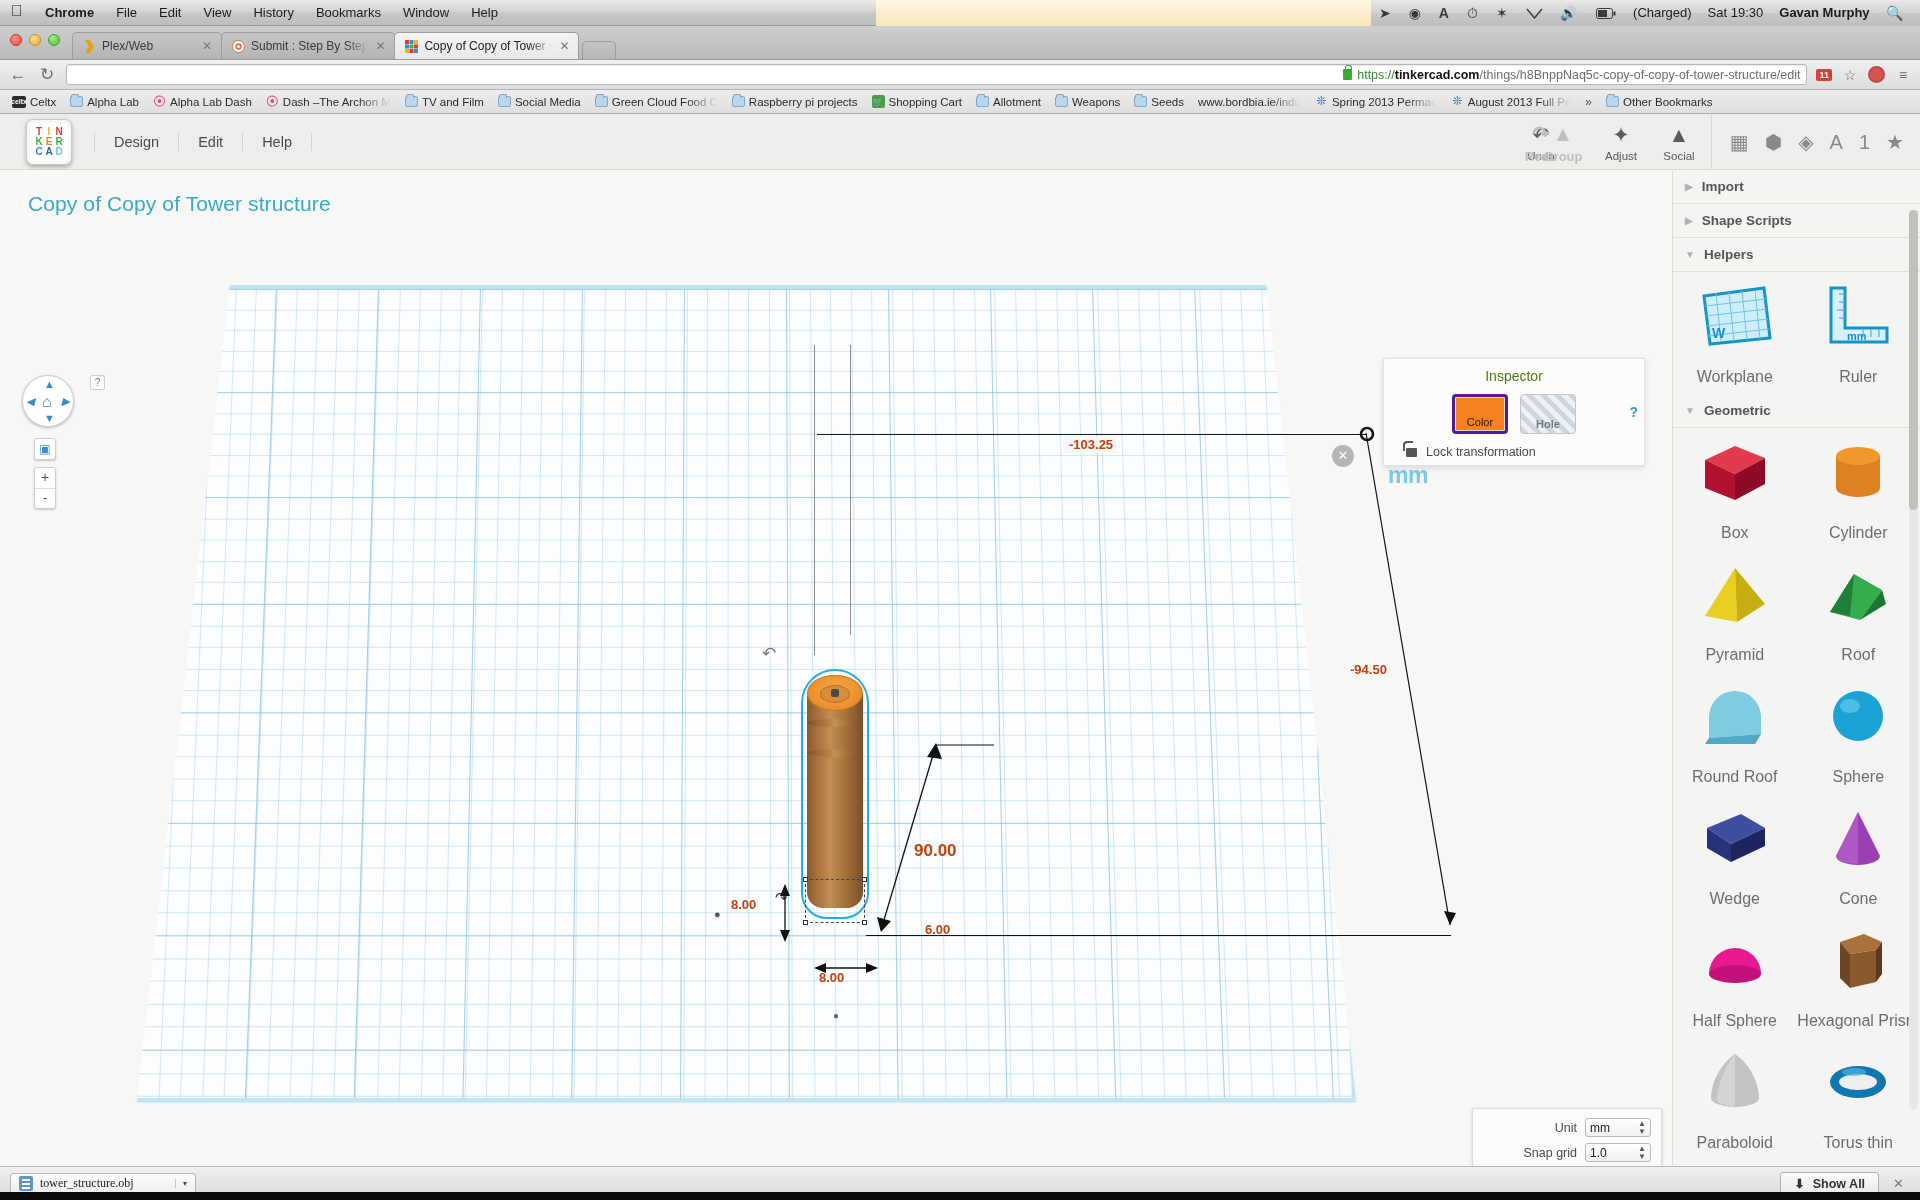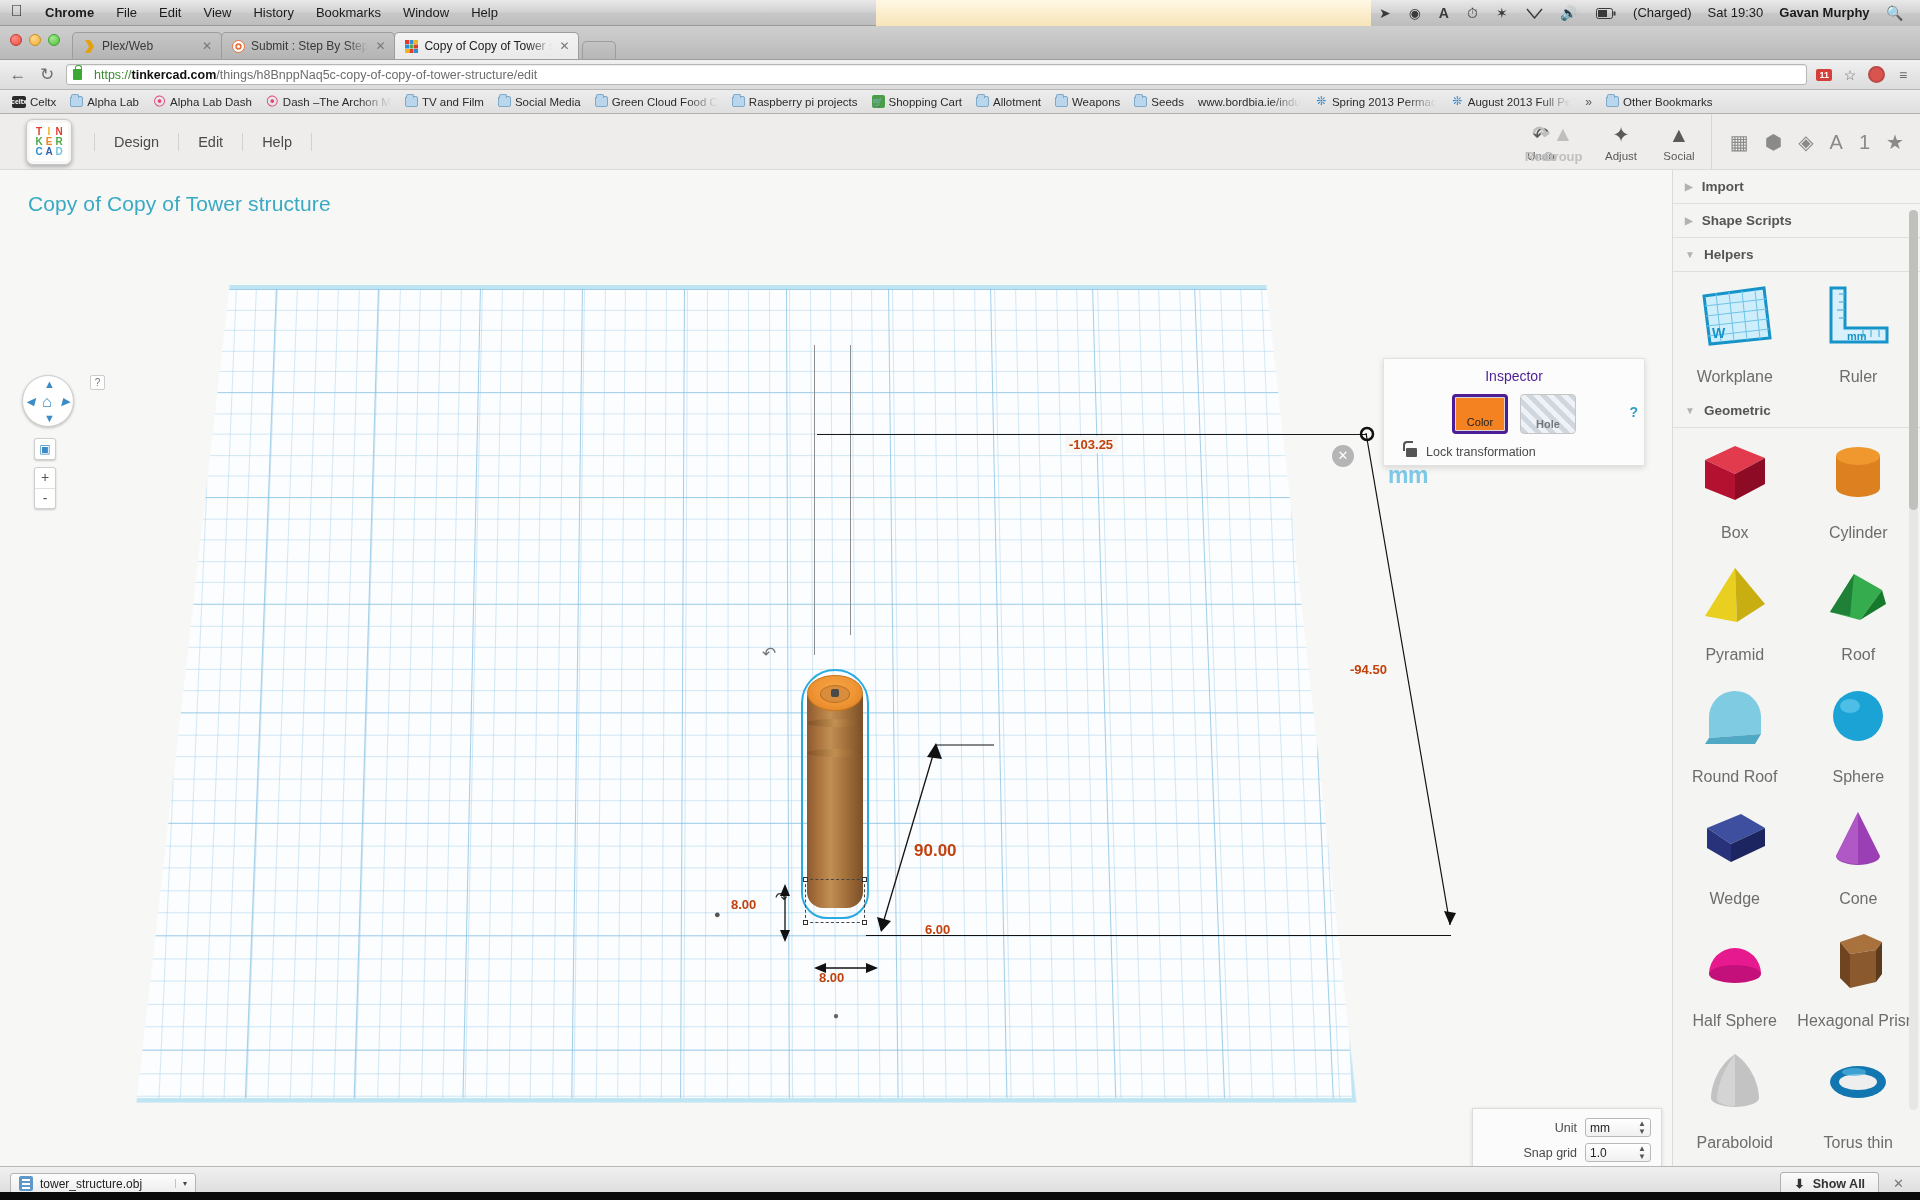--- a/index.html
+++ b/index.html
@@ -67,22 +67,23 @@
 
   .chrome-toolbar{
     height:30px; background:linear-gradient(to bottom,#f0f0f0,#dcdcdc);
     border-bottom:1px solid #b5b5b5;
     display:flex; align-items:center; padding:0 8px; gap:9px;
   }
   .navbtn{ width:20px; text-align:center; color:#6d6d6d; font-size:17px; line-height:1; }
   .navbtn.dim{ color:#b6b6b6; }
   .omnibox{
     flex:1; height:21px; background:#fff; border:1px solid #b6b6b6; border-radius:3px;
-    display:flex; align-items:center; padding:0 6px; gap:12px; font-size:12.5px;
+    display:flex; align-items:center; padding:0 6px; gap:5px; font-size:12.5px;
     box-shadow: inset 0 1px 1px rgba(0,0,0,.08);
+    justify-content: flex-end;
   }
   .lock{ width:9px;height:11px;background:#3aa935;border-radius:1px;position:relative;flex:0 0 9px;}
   .lock:before{content:"";position:absolute;left:2px;top:-4px;width:5px;height:6px;border:1.5px solid #3aa935;border-bottom:none;border-radius:3px 3px 0 0;}
   .url .s{color:#3a8a33;}
   .url .d{color:#111; font-weight:600;}
   .url .p{color:#6d6d6d;}
   .tb-icon{ font-size:14px; color:#6b6b6b; width:18px; text-align:center;}
   .badge-red{ background:#d43f3a; color:#fff; font-size:9px; border-radius:2px; padding:1px 3px; font-weight:bold;}
   .avatar-o{ width:17px;height:17px;border-radius:50%;background:#d9534f;border:2px solid #b94a46;}
 
@@ -200,21 +201,21 @@
   .closebtn{ position:absolute; left:1332px; top:275px; width:22px;height:22px;border-radius:50%;
     background:#b5b5b5; color:#fff; font-size:13px; text-align:center; line-height:22px; }
 
   .mmlabel{ position:absolute; left:1388px; top:292px; color:#7ec9e8; font-size:23px; font-weight:bold; letter-spacing:-.5px;}
 
   
   .inspector{
     position:absolute; left:1383px; top:188px; width:262px; height:108px;
     background:#fcfcfc; border:1px solid #e2e2e2; box-shadow:0 2px 6px rgba(0,0,0,.13);
   }
-  .inspector h4{ text-align:center; font-size:14px; font-weight:normal; color:#4c1d95; margin-top:9px;}
+  .inspector h4{ text-align:center; font-size:14px; font-weight:normal; color:#4d7c0f; margin-top:9px;}
   .insp-row{ display:flex; gap:12px; justify-content:center; margin-top:10px; position:relative;}
   .swatch{ width:56px;height:40px;border-radius:4px; display:flex; align-items:flex-end; justify-content:center; padding-bottom:3px; font-size:11px;}
   .swatch.color{ background:#f58220; border:3px solid #4c1d95; color:#222; box-shadow:0 0 0 1px #d7d7d7 inset;}
   .swatch.hole{ background:repeating-linear-gradient(45deg,#cfd6de 0 5px,#eef1f5 5px 10px); border:1px solid #c5c5c5; color:#6f7780; font-weight:bold;}
   .insp-q{ position:absolute; right:6px; top:10px; color:#2e9fc4; font-weight:bold; font-size:14px;}
   .lockrow{ display:flex; align-items:center; gap:9px; margin:11px 0 0 22px; font-size:12.5px; color:#4a4a4a;}
   .lockico{ width:11px;height:9px;background:#555;border-radius:1px;position:relative;}
   .lockico:before{content:"";position:absolute;left:-3px;top:-7px;width:8px;height:8px;border:2px solid #555;border-bottom:none;border-right:none;border-radius:4px 0 0 0;}
 
   
@@ -233,21 +234,21 @@
   .cell{ height:122px; display:flex; flex-direction:column; align-items:center; justify-content:flex-start; padding-top:10px;}
   .cell .nm{ font-size:16px; color:#6d6d6d; margin-top:auto; padding-bottom:8px;}
   .cell svg{ display:block; }
   .scrollbar{ position:absolute; right:2px; top:40px; width:9px; height:900px; background:#e7e7e5; border-radius:5px;}
   .scrollbar i{ position:absolute; left:0; top:0; width:9px; height:300px; background:#c0c0bd; border-radius:5px; display:block;}
 
   
   .bottombar{ position:absolute; left:0; bottom:0; width:1920px; height:34px; background:linear-gradient(to bottom,#f0f0f0,#d9d9d9);
     border-top:1px solid #b7b7b7; display:flex; align-items:center; padding:0 10px;}
   .dlitem{ display:flex; align-items:center; gap:7px; height:22px; padding:0 8px; border:1px solid #b5b5b5; border-radius:3px;
-    background:linear-gradient(to bottom,#fdfdfd,#ececec); font-size:12px; color:#222; min-width:186px;}
+    background:linear-gradient(to bottom,#fdfdfd,#ececec); font-size:12px; color:#222; min-width:186px;font-family:Liberation Serif, serif;}
   .dl-ico{ width:14px;height:15px;background:#5f97c9; border-radius:2px; position:relative;}
   .dl-ico:after{content:"";position:absolute;left:3px;top:3px;width:8px;height:2px;background:#fff;box-shadow:0 4px 0 #fff,0 8px 0 #fff;}
   .dl-arrow{ margin-left:auto; font-size:8px; color:#444; border-left:1px solid #c4c4c4; padding-left:7px;}
   .showall{ margin-left:auto; display:flex; align-items:center; gap:8px;}
   .showall .btn{ display:flex; align-items:center; gap:8px; height:24px; padding:0 13px; border:1px solid #b0b0b0; border-radius:3px;
     background:linear-gradient(to bottom,#fbfbfb,#e8e8e8); font-size:12.5px; font-weight:bold; color:#333;}
   .showall .cx{ color:#777; font-size:13px; padding:0 6px;}
   .blackstrip{ position:absolute; left:0; bottom:0; width:1920px; height:8px; background:#0a0a0a;}
 </style>
 </head>

